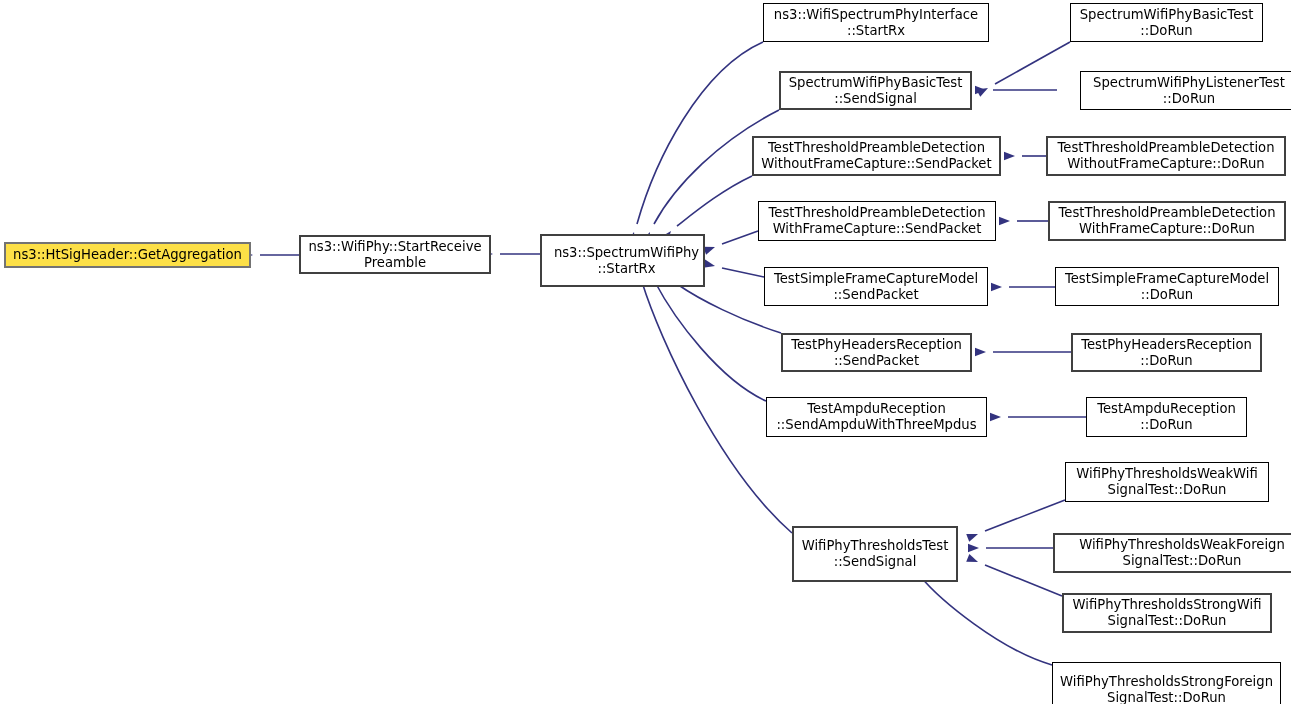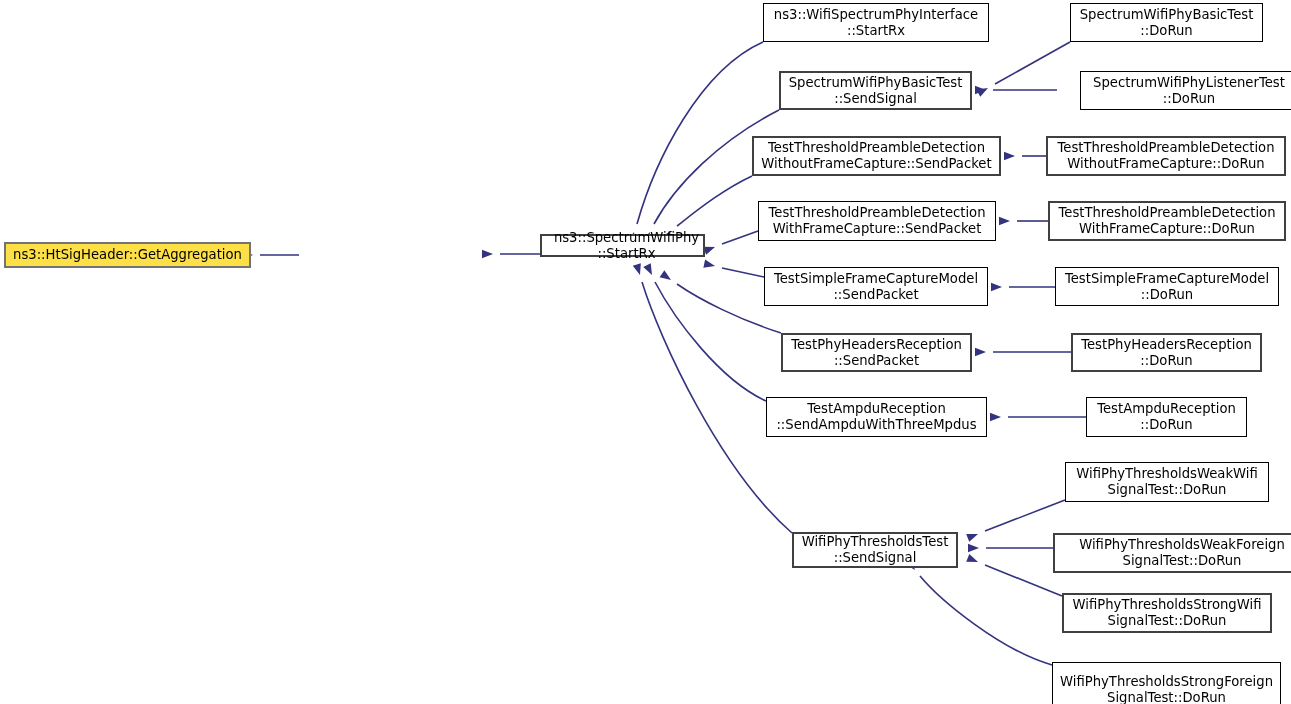--- a/index.html
+++ b/index.html
@@ -94,37 +94,39 @@
       <path d="M 1065 500 L 985 531" fill="none" stroke="#33337f" stroke-width="1.6"></path>
       <polygon points="0,0 11,4.2 11,-4.2" fill="#33337f" transform="translate(978,534) rotate(159)"></polygon>
       <path d="M 1053 548 L 986 548" fill="none" stroke="#33337f" stroke-width="1.6"></path>
       <polygon points="0,0 11,4.2 11,-4.2" fill="#33337f" transform="translate(979,548) rotate(180)"></polygon>
       <path d="M 1062 596 L 985 565" fill="none" stroke="#33337f" stroke-width="1.6"></path>
       <polygon points="0,0 11,4.2 11,-4.2" fill="#33337f" transform="translate(978,562) rotate(202)"></polygon>
       <path d="M 1052 665 C 1000 650 940 600 920 576" fill="none" stroke="#33337f" stroke-width="1.6"></path>
       <polygon points="0,0 11,4.2 11,-4.2" fill="#33337f" transform="translate(915,570) rotate(231)"></polygon>
     </svg>
 <div class="node current" style="left: 4px; top: 242px; width: 247px; height: 26px;"><span>ns3::HtSigHeader::GetAggregation</span></div>
-    <div class="node thick" style="left: 540px; top: 234px; width: 165px; height: 23px; padding-left: 8px;"><span>ns3::SpectrumWifiPhy
+    <div class="node thick" style="left: 299px; top: 235px; width: 192px; height: 39px;"><span>ns3::WifiPhy::StartReceive
+Preamble</span></div>
+    <div class="node thick" style="left: 540px; top: 234px; width: 165px; height: 53px; padding-left: 8px;"><span>ns3::SpectrumWifiPhy
 ::StartRx</span></div>
     <div class="node" style="left: 763px; top: 3px; width: 226px; height: 39px;"><span>ns3::WifiSpectrumPhyInterface
 ::StartRx</span></div>
     <div class="node thick" style="left: 779px; top: 71px; width: 193px; height: 39px;"><span>SpectrumWifiPhyBasicTest
 ::SendSignal</span></div>
     <div class="node thick" style="left: 752px; top: 136px; width: 249px; height: 40px;"><span>TestThresholdPreambleDetection
 WithoutFrameCapture::SendPacket</span></div>
     <div class="node" style="left: 758px; top: 201px; width: 238px; height: 40px;"><span>TestThresholdPreambleDetection
 WithFrameCapture::SendPacket</span></div>
     <div class="node" style="left: 764px; top: 267px; width: 224px; height: 39px;"><span>TestSimpleFrameCaptureModel
 ::SendPacket</span></div>
     <div class="node thick" style="left: 781px; top: 333px; width: 191px; height: 39px;"><span>TestPhyHeadersReception
 ::SendPacket</span></div>
     <div class="node" style="left: 766px; top: 397px; width: 221px; height: 40px;"><span>TestAmpduReception
 ::SendAmpduWithThreeMpdus</span></div>
-    <div class="node thick" style="left: 792px; top: 526px; width: 166px; height: 36px; margin-top: 6px;"><span>WifiPhyThresholdsTest
+    <div class="node thick" style="left: 792px; top: 526px; width: 166px; height: 56px;"><span>WifiPhyThresholdsTest
 ::SendSignal</span></div>
     <div class="node" style="left: 1070px; top: 3px; width: 193px; height: 39px;"><span>SpectrumWifiPhyBasicTest
 ::DoRun</span></div>
     <div class="node" style="left: 1057px; top: 71px; width: 218px; height: 39px; margin-left: 23px;"><span>SpectrumWifiPhyListenerTest
 ::DoRun</span></div>
     <div class="node thick" style="left: 1046px; top: 136px; width: 240px; height: 40px;"><span>TestThresholdPreambleDetection
 WithoutFrameCapture::DoRun</span></div>
     <div class="node thick" style="left: 1048px; top: 201px; width: 238px; height: 40px;"><span>TestThresholdPreambleDetection
 WithFrameCapture::DoRun</span></div>
     <div class="node" style="left: 1055px; top: 267px; width: 224px; height: 39px;"><span>TestSimpleFrameCaptureModel

